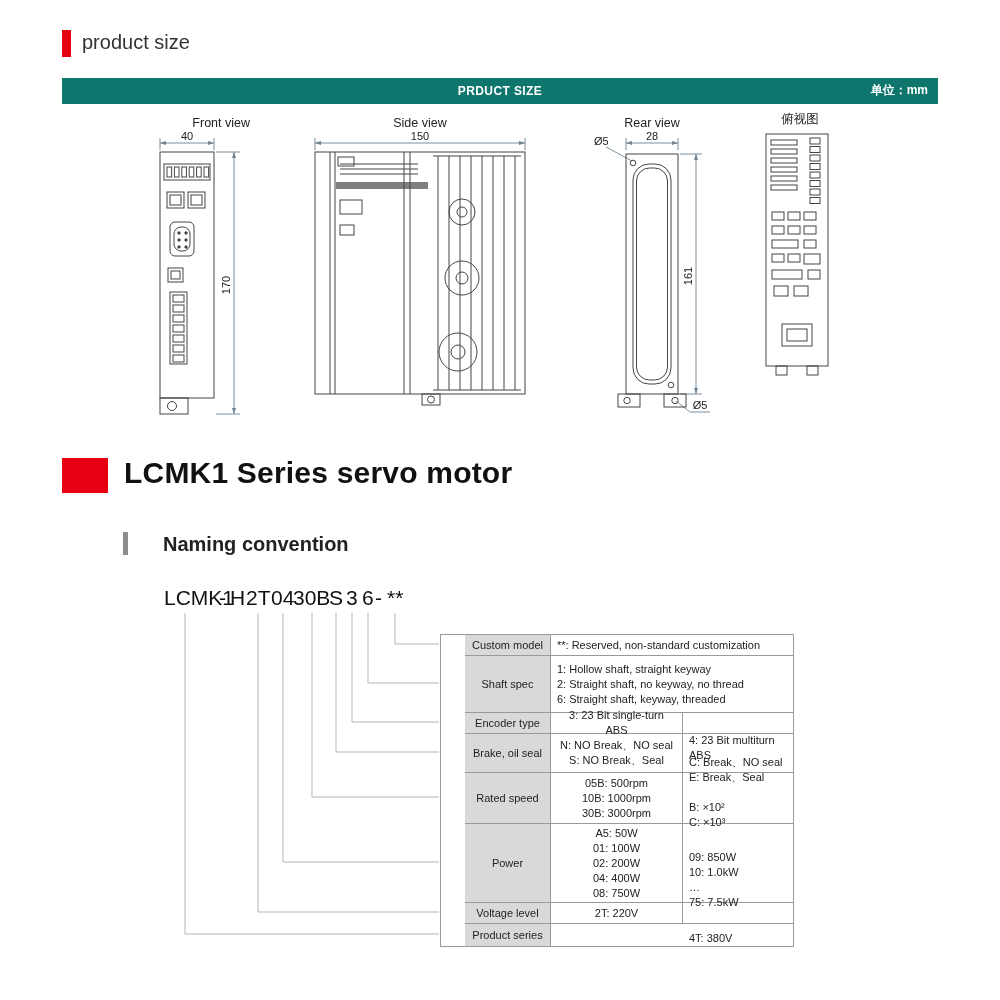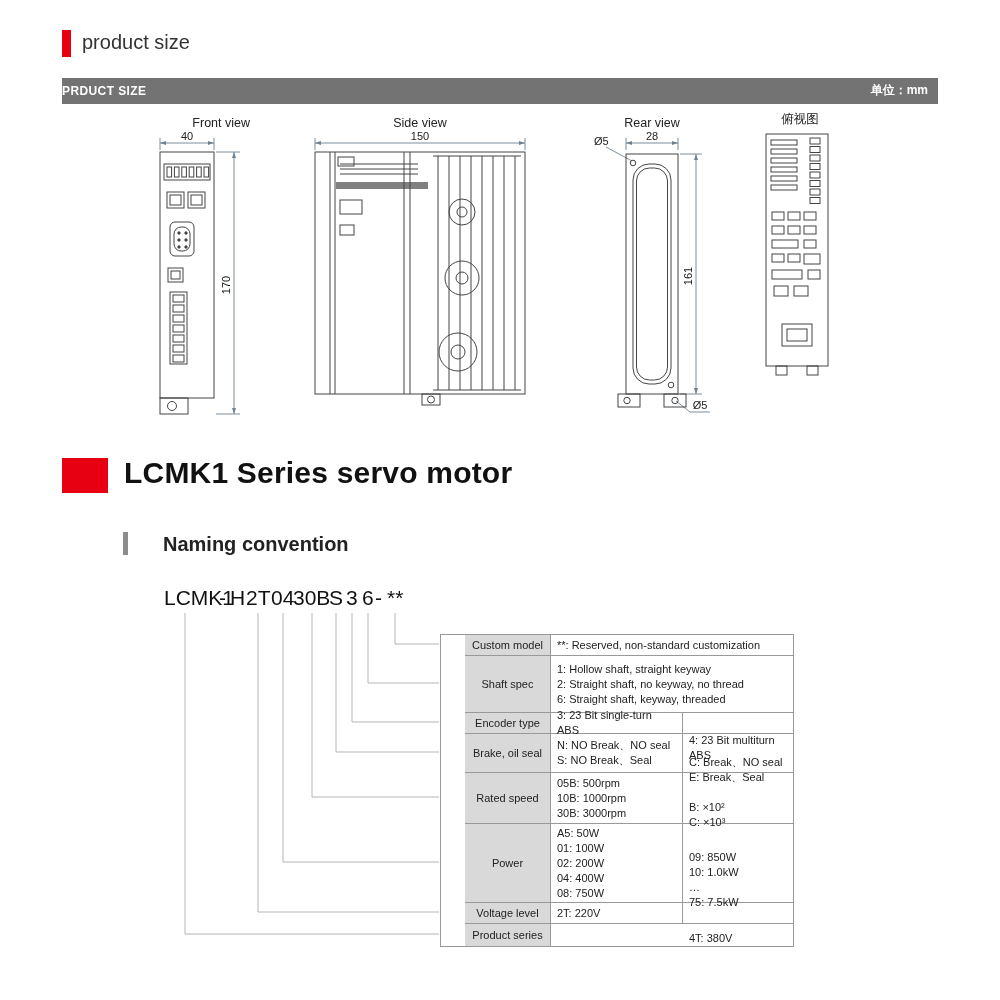--- a/index.html
+++ b/index.html
@@ -5,22 +5,22 @@
   *{margin:0;padding:0;box-sizing:border-box;}
   body{width:1000px;height:1000px;position:relative;background:#fff;overflow:hidden;
        font-family:"Liberation Sans","DejaVu Sans",sans-serif;color:#222;}
   .abs{position:absolute;}
 
   
   #title-accent{left:62px;top:30px;width:9px;height:27px;background:#e60012;}
   #page-title{left:82px;top:31px;font-size:20px;font-weight:500;color:#333;}
 
   
-  #header-bar{left:62px;top:78px;width:876px;height:26px;background:#737373;color:#fff;
-              display:flex;align-items:center;}
+  #header-bar{left:62px;top:78px;width:876px;height:26px;background:#0f766e;color:#fff;
+              display:flex;align-items:center;justify-content:center;}
   #header-title{font-size:12px;font-weight:bold;letter-spacing:.4px;}
   #header-unit{position:absolute;right:10px;top:0;height:25px;display:flex;align-items:center;
                font-size:12px;font-weight:bold;}
 
   .view-label{font-size:12.5px;color:#222;text-align:center;}
   #front-label{left:140px;top:116px;width:110px;text-align:right;}
   #side-label{left:300px;top:116px;width:240px;}
   #rear-label{left:592px;top:116px;width:120px;}
   #top-label{left:752px;top:111px;width:96px;}
   #front-svg{left:140px;top:130px;}
@@ -41,21 +41,21 @@
 
   #connectors{left:0;top:0;pointer-events:none;}
 
   
   #naming-table{left:440px;top:634px;width:354px;border:1px solid #999;font-size:11px;line-height:15px;background:#fff;padding-left:24px;}
   .nt-row{display:flex;border-bottom:1px solid #999;}
   .nt-row:last-child{border-bottom:none;}
   .nt-label{width:86px;background:#d9d9d9;border-right:1px solid #999;display:flex;
             align-items:center;justify-content:center;text-align:center;padding:1px 2px;}
   .nt-cell{padding:1px 6px;display:flex;flex-direction:column;justify-content:center;}
-  .nt-left{width:132px;border-right:1px solid #999;}
+  .nt-left{width:132px;border-right:1px solid #999;text-align:center;}
   .nt-right{flex:1;margin-top:34px;}
   .nt-full{flex:1;}
   .r0{height:21px;}.r1{height:57px;}.r2{height:21px;}.r3{height:39px;}
   .r4{height:51px;}.r5{height:79px;}.r6{height:21px;}.r7{height:22px;}
 </style>
 </head>
 <body>
 
 <div class="abs" id="title-accent"></div>
 <div class="abs" id="page-title">product size</div>

